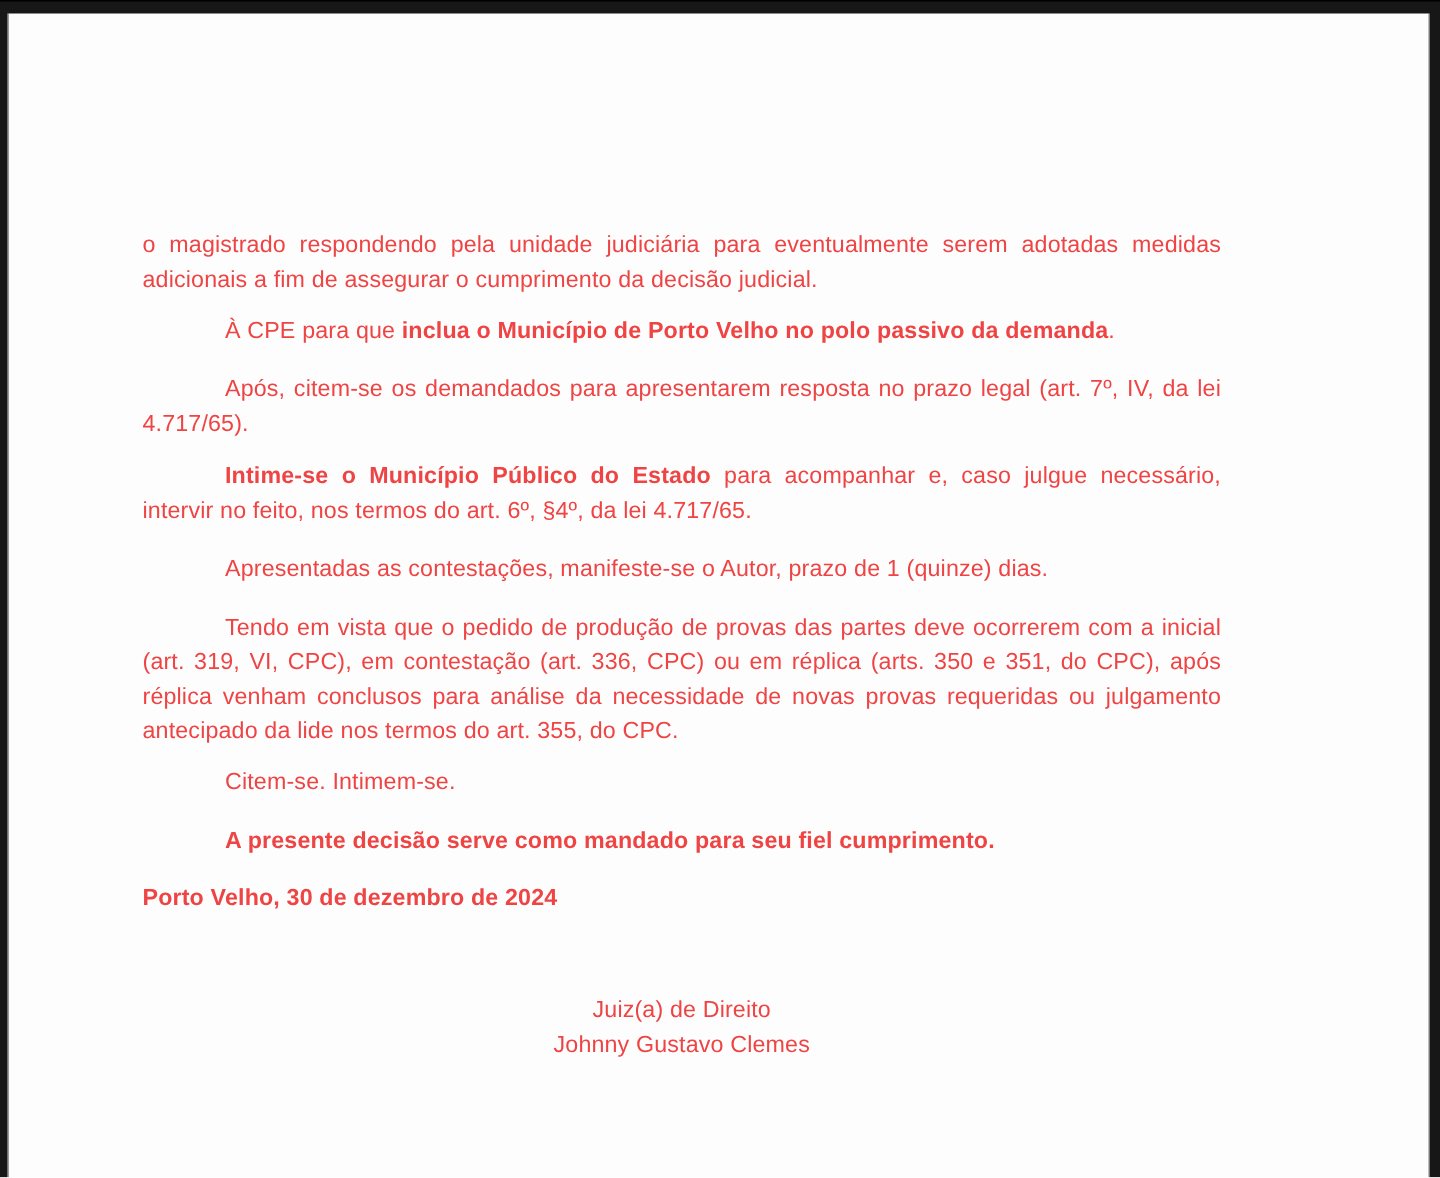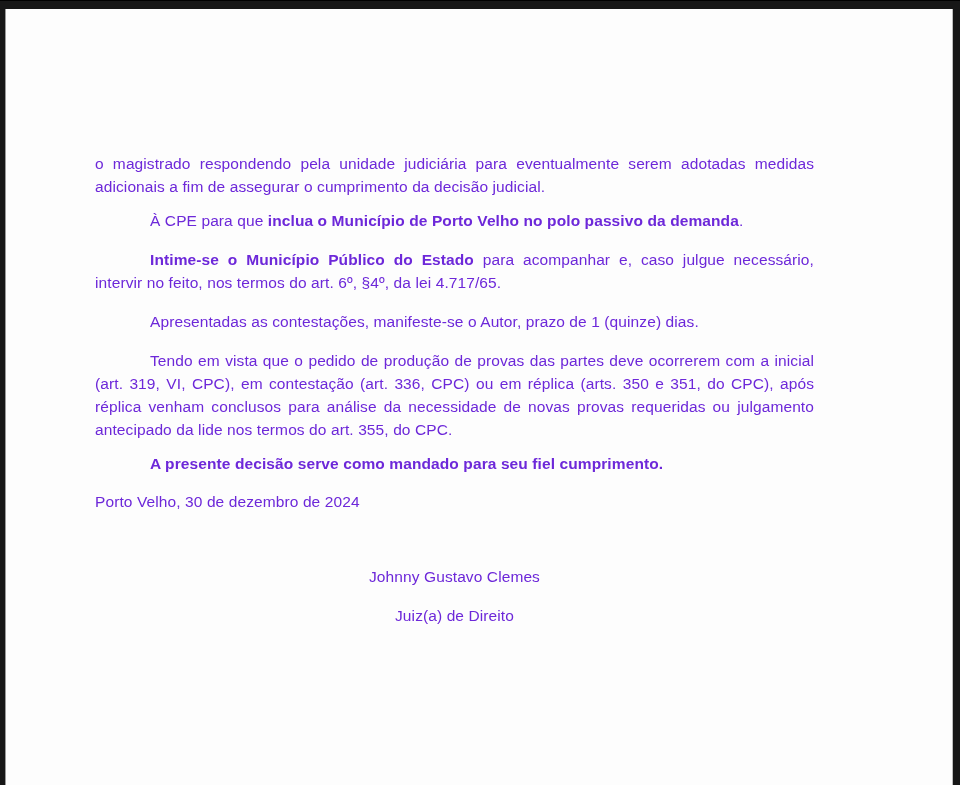--- a/index.html
+++ b/index.html
@@ -38,64 +38,67 @@
     position: absolute;
     top: 9px;
     left: 5px;
     right: 7px;
     bottom: 0;
     background: #fdfdfd;
     border-left: 1px solid #9a9a9a;
     border-right: 1px solid #bdbdbd;
     box-sizing: border-box;
     padding: 143px 138px 0 89px;
-    color: #6d28d9;
+    color: #ef4444;
   }
   .page p {
     margin: 0;
     font-size: 15.5px;
     line-height: 23px;
     text-align: justify;
     letter-spacing: 0.1px;
   }
   .indent { text-indent: 55px; }
   .bold-seg, .bold-line { font-weight: bold; }
   .dateline {
     text-align: left;
     text-indent: 0;
+    font-weight: bold;
   }
   .sig {
     text-align: center !important;
     text-indent: 0;
   }
 </style>
 </head>
 <body>
 
 <div class="frame">
   <div class="topbar"></div>
   <div class="side-border left"></div>
   <div class="side-border right"></div>
 
   <div class="page">
 
     <p style="margin-bottom:11px;">o magistrado respondendo pela unidade judiciária para eventualmente serem adotadas medidas adicionais a fim de assegurar o cumprimento da decisão judicial.</p>
 
     <p class="indent" style="margin-bottom:16px;"><span>À CPE para que </span><span class="bold-seg">inclua o Município de Porto Velho no polo passivo da demanda</span><span>.</span></p>
 
+    <p class="indent" style="margin-bottom:12px;">Após, citem-se os demandados para apresentarem resposta no prazo legal (art. 7º, IV, da lei 4.717/65).</p>
 
     <p class="indent" style="margin-bottom:16px;"><span class="bold-seg">Intime-se o Município Público do Estado</span><span> para acompanhar e, caso julgue necessário, intervir no feito, nos termos do art. 6º, §4º, da lei 4.717/65.</span></p>
 
     <p class="indent" style="margin-bottom:16px;">Apresentadas as contestações, manifeste-se o Autor, prazo de 1 (quinze) dias.</p>
 
     <p class="indent" style="margin-bottom:11px;">Tendo em vista que o pedido de produção de provas das partes deve ocorrerem com a inicial (art. 319, VI, CPC), em contestação (art. 336, CPC) ou em réplica (arts. 350 e 351, do CPC), após réplica venham conclusos para análise da necessidade de novas provas requeridas ou julgamento antecipado da lide nos termos do art. 355, do CPC.</p>
 
+    <p class="indent" style="margin-bottom:16px;">Citem-se. Intimem-se.</p>
 
     <p class="indent bold-line" style="margin-bottom:15px;">A presente decisão serve como mandado para seu fiel cumprimento.</p>
 
     <p class="dateline" style="margin-bottom:52px;">Porto Velho, 30 de dezembro de 2024</p>
 
+    <p class="sig">Juiz(a) de Direito</p>
+
     <p class="sig" style="margin-bottom:16px;">Johnny Gustavo Clemes</p>
-
-    <p class="sig">Juiz(a) de Direito</p>
 
   </div>
 </div>
 
 </body></html>

